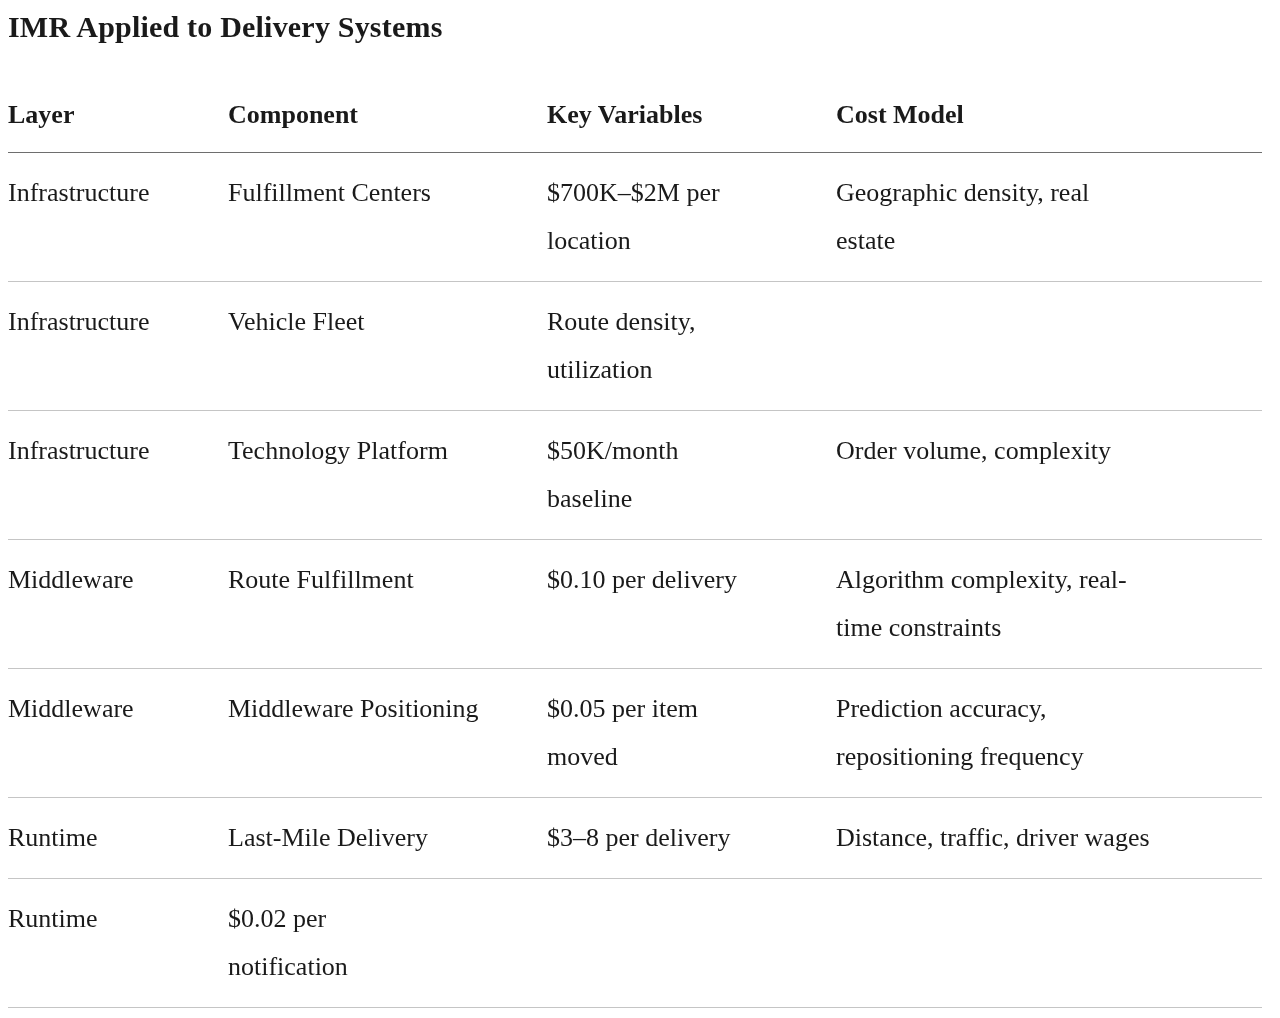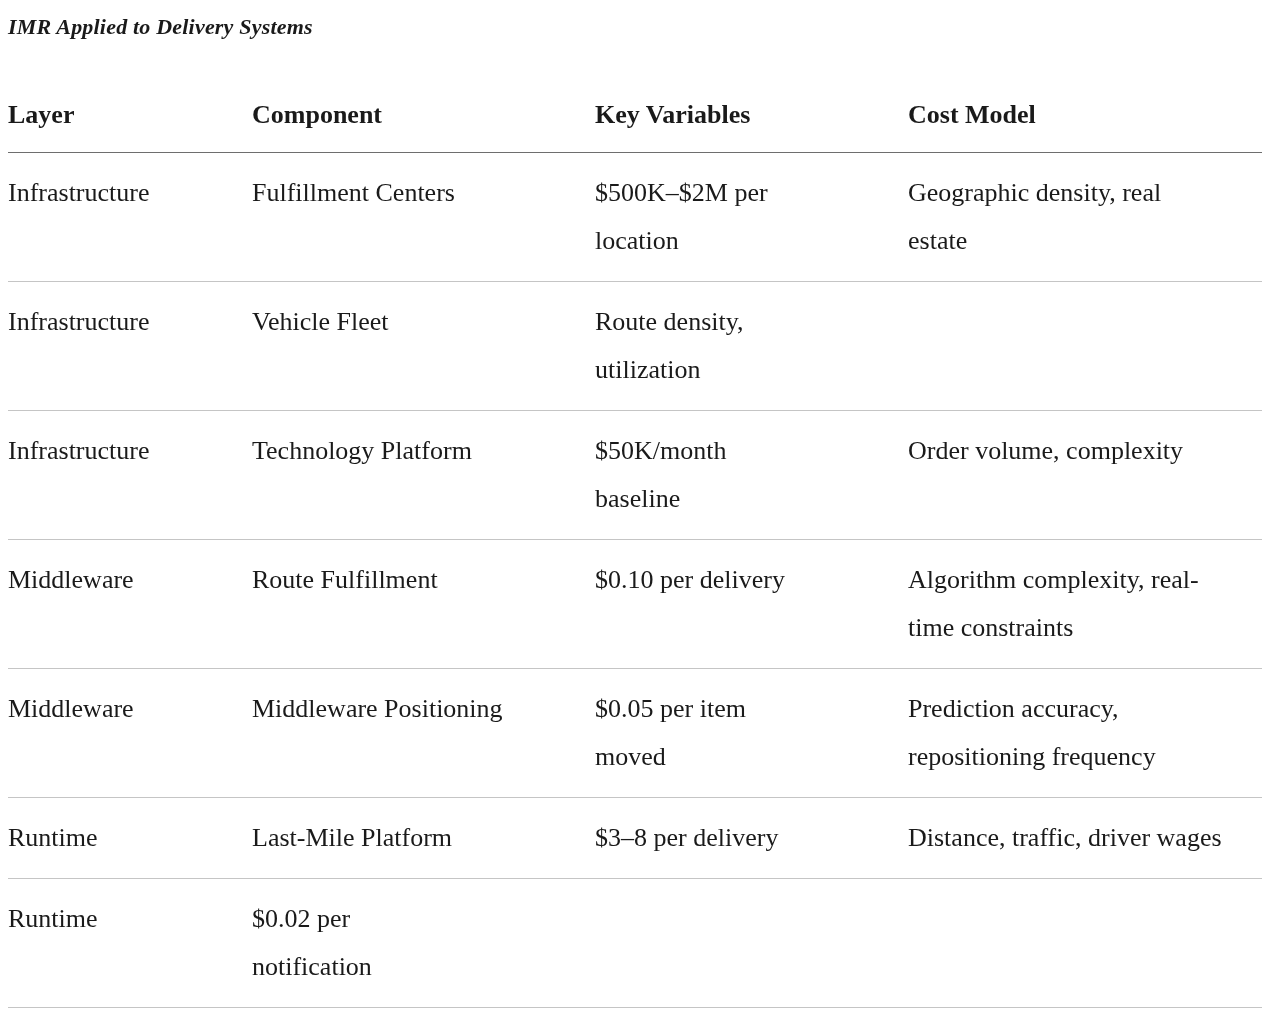--- a/index.html
+++ b/index.html
@@ -15,36 +15,34 @@
     color: #1a1a1a;
     -webkit-font-smoothing: antialiased;
   }
   .page {
     padding: 0 18px 0 8px;
     box-sizing: border-box;
     width: 1280px;
   }
   .doc-title {
     margin: 6px 0 0 0;
-    font-size: 22px;
+    font-size: 30px;
     line-height: 42px;
     font-weight: 700;
     letter-spacing: 0.2px;
-    font-style: italic;
   }
   .table {
     margin-top: 50px;
     width: 100%;
   }
   .row {
     display: grid;
     grid-template-columns: 220px 319px 289px 1fr;
     border-bottom: 1px solid #c5c5c5;
     padding: 16px 0 16px 0;
-    gap: 24px;
   }
   .row.header-row {
     border-bottom: 1px solid #6e6e6e;
     padding: 0 0 20px 0;
   }
   .cell {
     font-size: 26px;
     line-height: 48px;
     padding-right: 30px;
     white-space: pre-line;
@@ -68,21 +66,21 @@
     <div class="row header-row">
       <div class="cell">Layer</div>
       <div class="cell">Component</div>
       <div class="cell">Key Variables</div>
       <div class="cell">Cost Model</div>
     </div>
 
     <div class="row">
       <div class="cell">Infrastructure</div>
       <div class="cell">Fulfillment Centers</div>
-      <div class="cell">$500K–$2M per
+      <div class="cell">$700K–$2M per
 location</div>
       <div class="cell">Geographic density, real
 estate</div>
     </div>
 
     <div class="row">
       <div class="cell">Infrastructure</div>
       <div class="cell">Vehicle Fleet</div>
       <div class="cell">Route density, utilization</div>
     </div>
@@ -107,21 +105,21 @@
       <div class="cell">Middleware</div>
       <div class="cell">Middleware Positioning</div>
       <div class="cell">$0.05 per item
 moved</div>
       <div class="cell">Prediction accuracy,
 repositioning frequency</div>
     </div>
 
     <div class="row">
       <div class="cell">Runtime</div>
-      <div class="cell">Last-Mile Platform</div>
+      <div class="cell">Last-Mile Delivery</div>
       <div class="cell">$3–8 per delivery</div>
       <div class="cell">Distance, traffic, driver wages</div>
     </div>
 
     <div class="row">
       <div class="cell">Runtime</div>
       <div class="cell">$0.02 per
 notification</div>
     </div>
 

